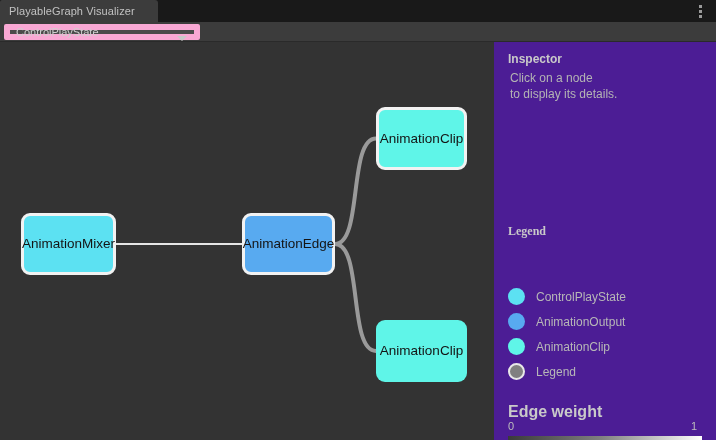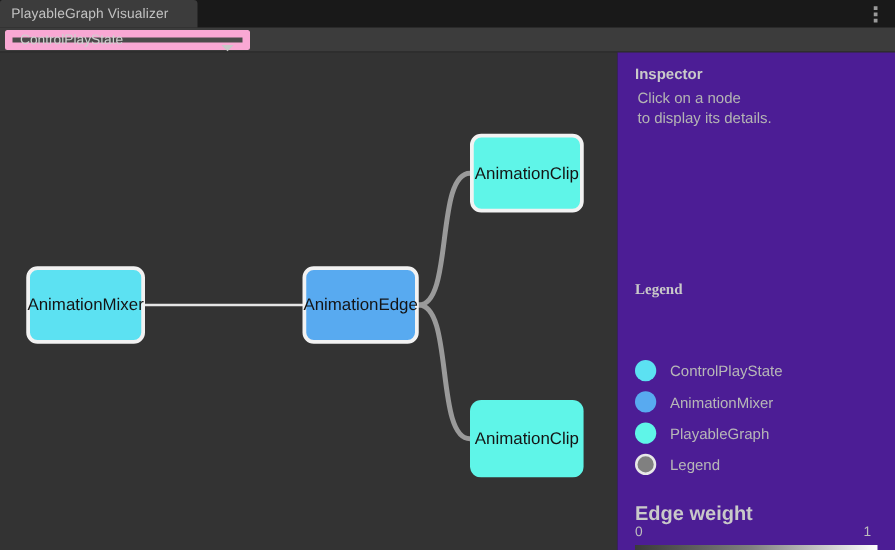--- a/index.html
+++ b/index.html
@@ -169,25 +169,25 @@
 
     <div class="panel-title" style="top:182px;font-family:Liberation Serif, serif;">Legend</div>
 
     <div class="legend-list" id="legend-list">
         <div class="legend-row">
           <span class="legend-dot" style="background: rgb(92, 225, 242);"></span>
           <span class="legend-text">ControlPlayState</span>
         </div>
         <div class="legend-row">
           <span class="legend-dot" style="background: rgb(88, 170, 240);"></span>
-          <span class="legend-text">AnimationMixer</span>
+          <span class="legend-text">AnimationOutput</span>
         </div>
         <div class="legend-row">
           <span class="legend-dot" style="background: rgb(95, 245, 232);"></span>
-          <span class="legend-text">PlayableGraph</span>
+          <span class="legend-text">AnimationClip</span>
         </div>
         <div class="legend-row">
           <span class="legend-dot ring" style="background: rgb(128, 128, 128);"></span>
           <span class="legend-text">Legend</span>
         </div>
       </div>
 
     <div class="ew-title">Edge weight</div>
     <div class="ew-min">0</div>
     <div class="ew-max">1</div>

